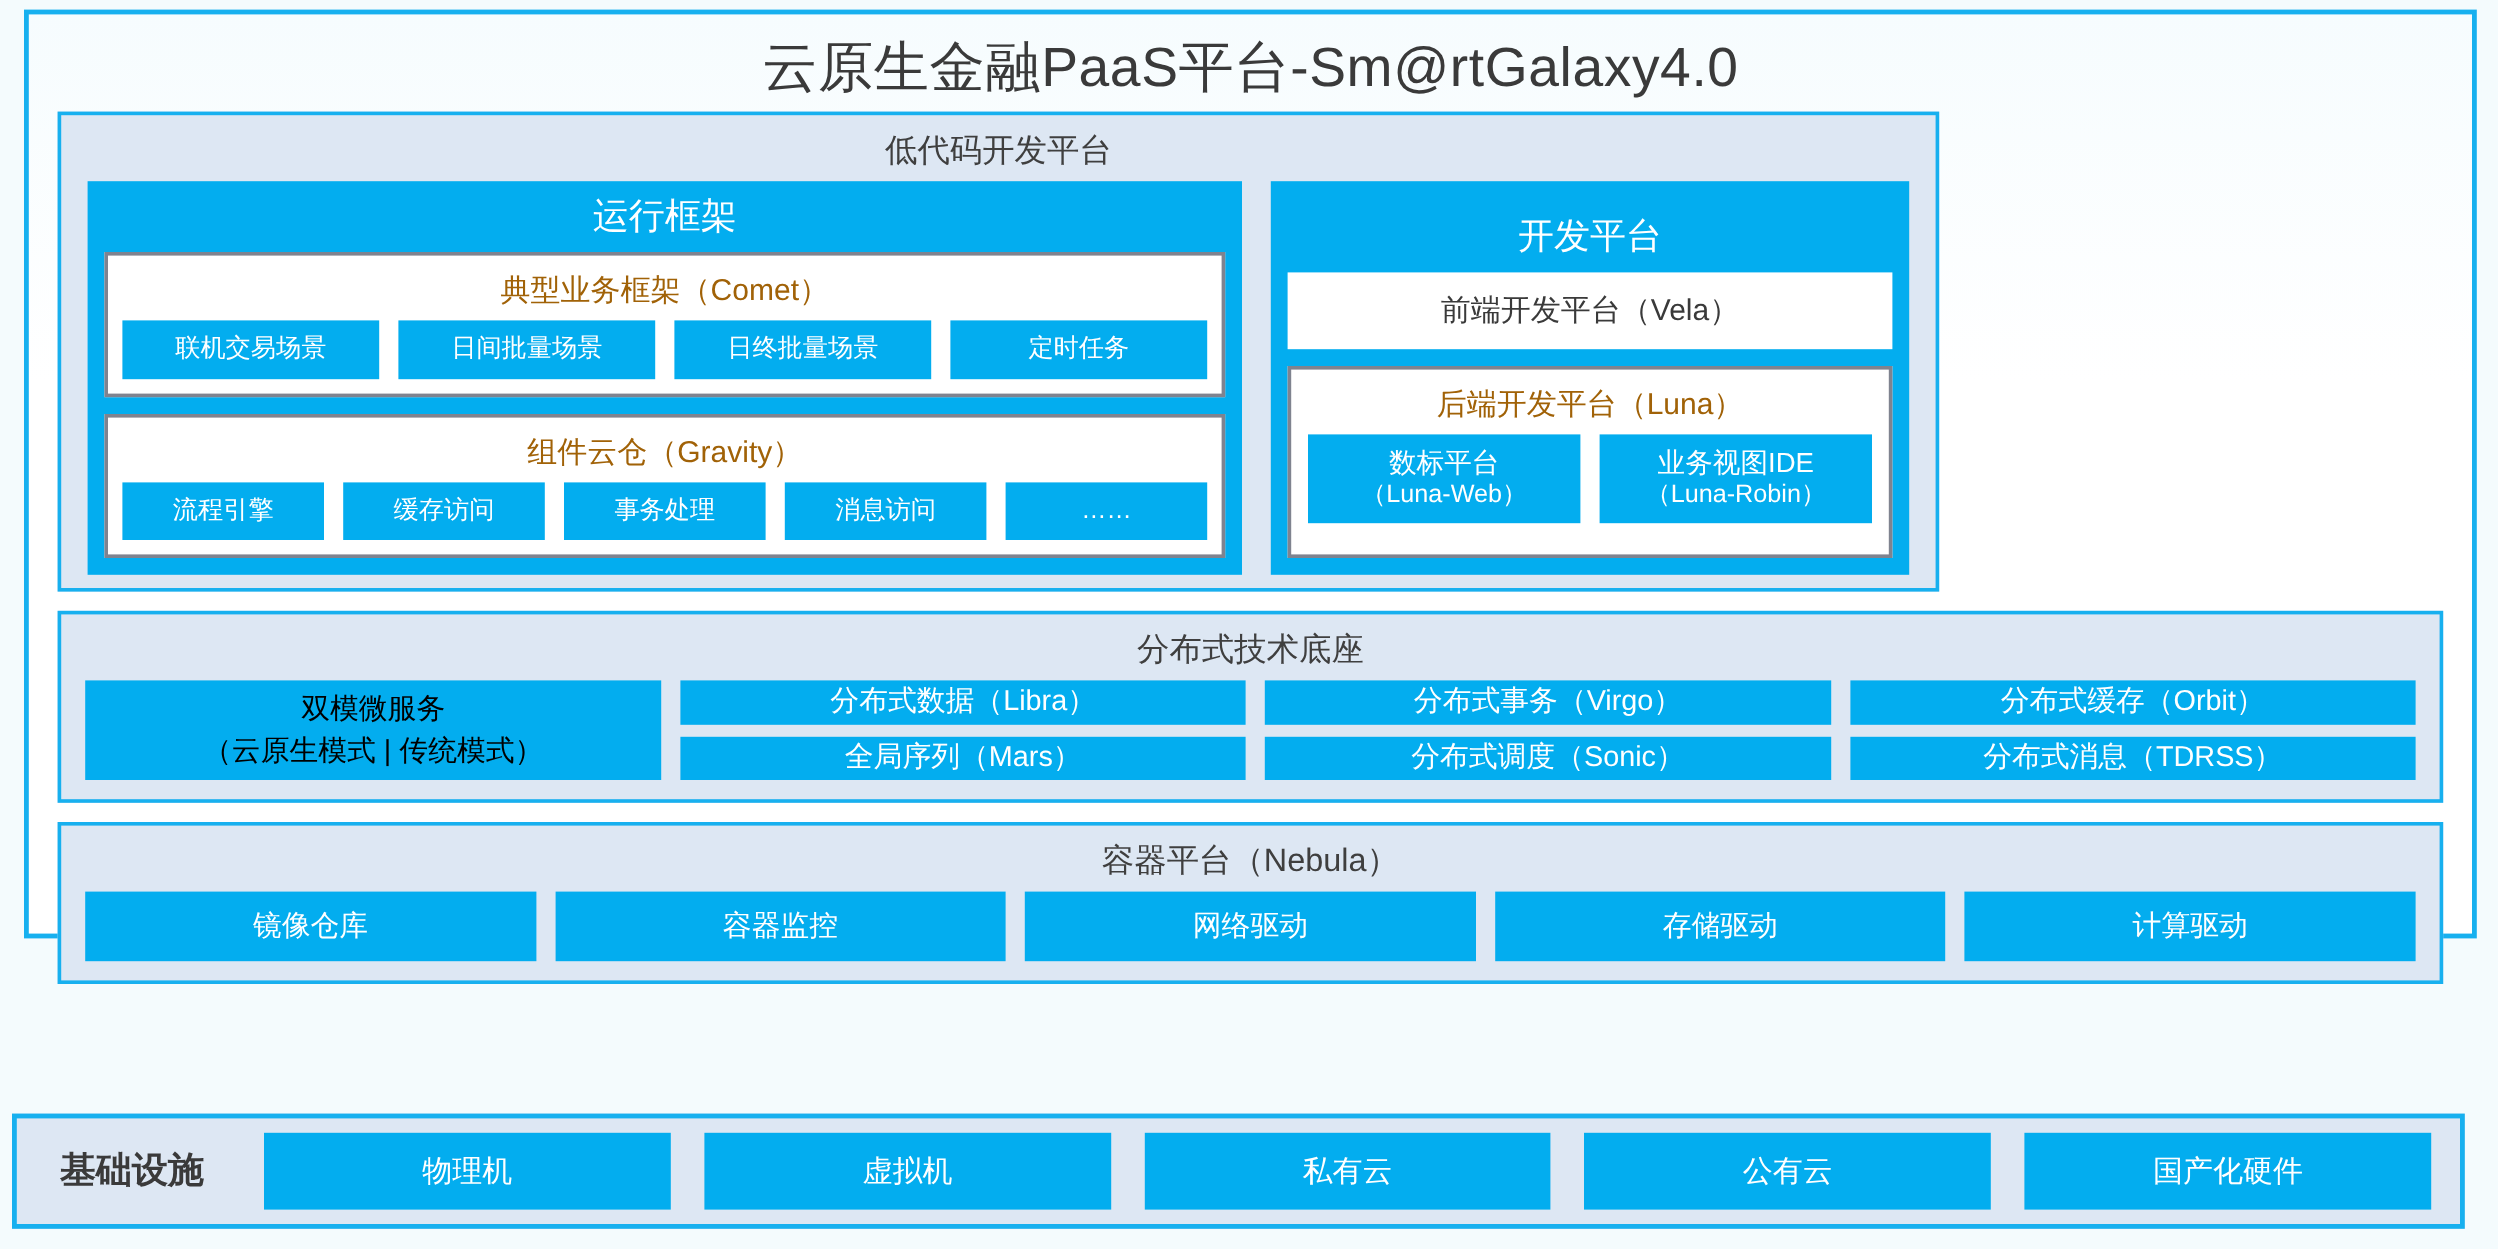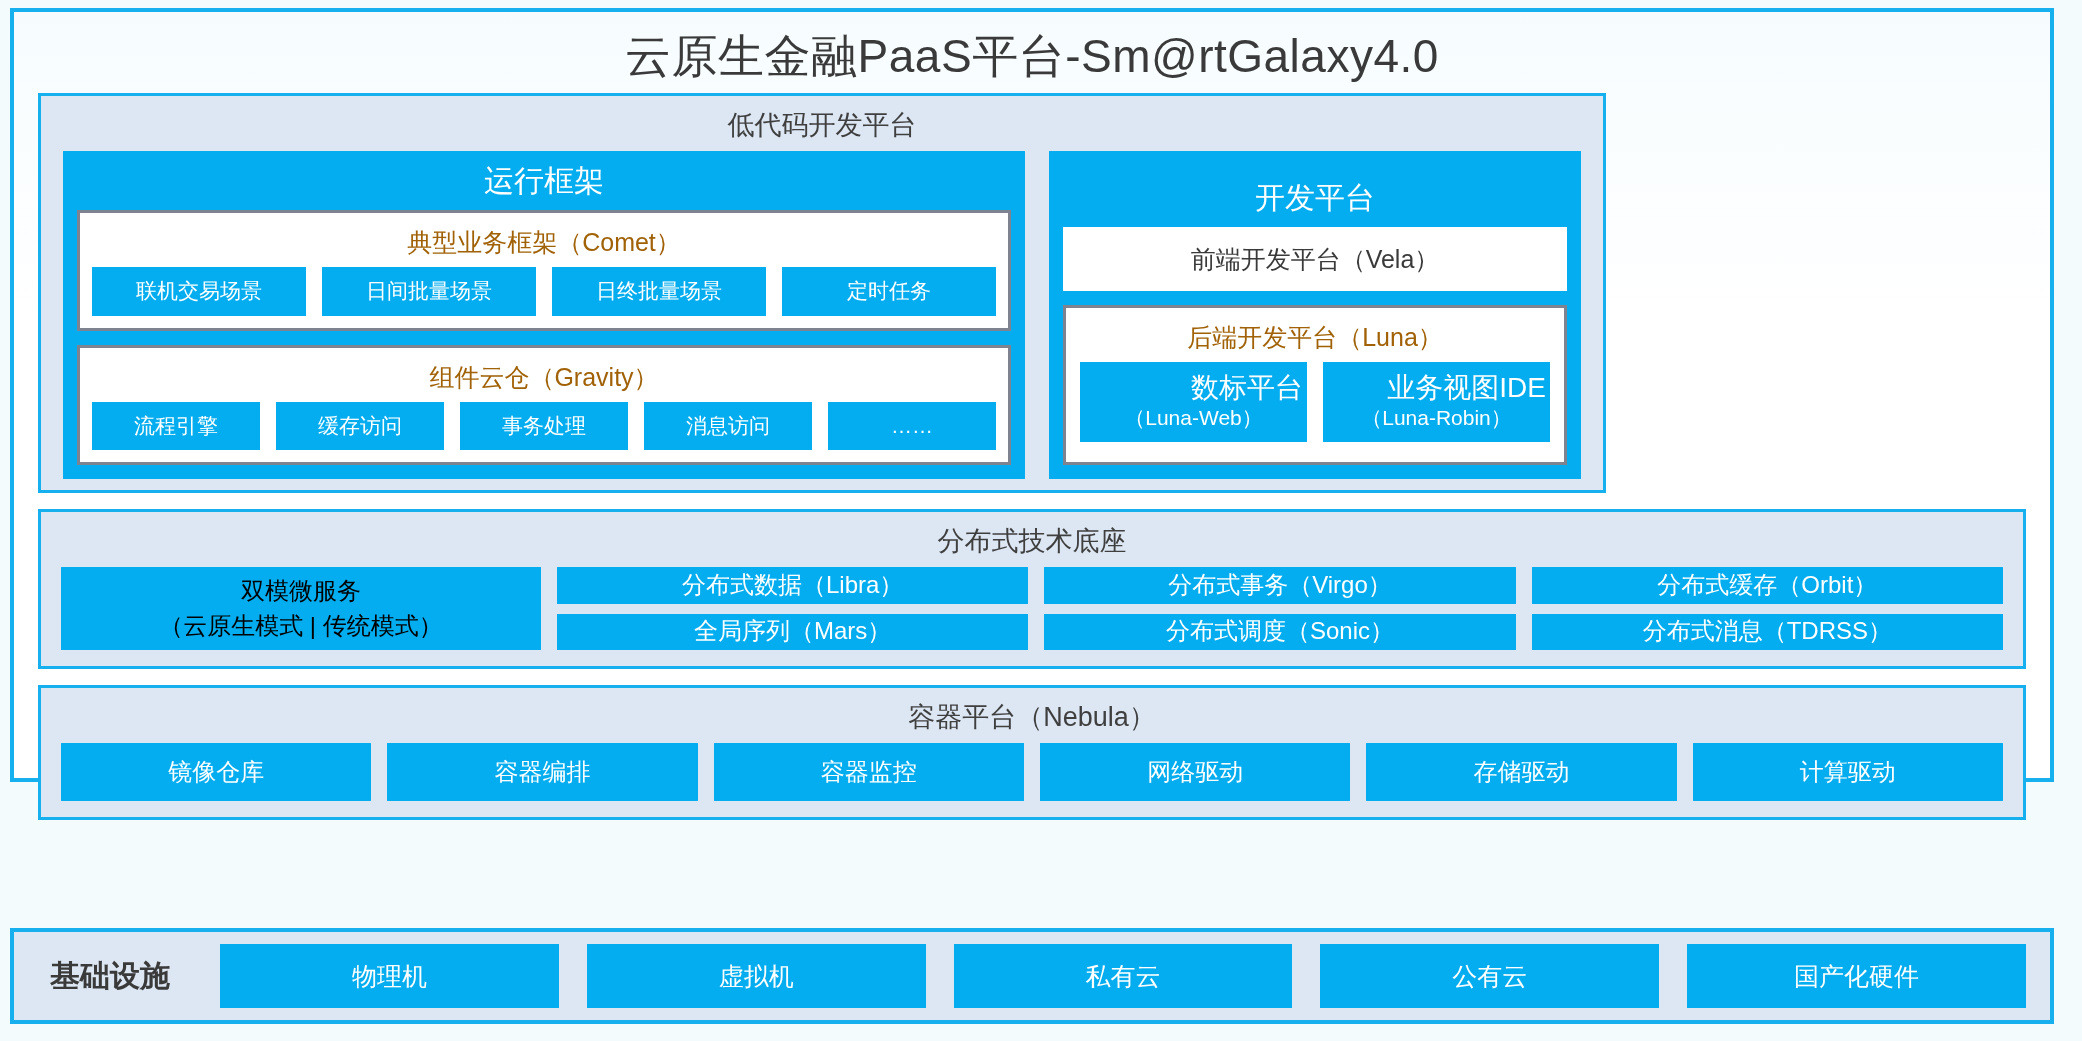--- a/index.html
+++ b/index.html
@@ -11,21 +11,21 @@
     width: 2082px;
     height: 1041px;
     font-family: "Liberation Sans", "DejaVu Sans", sans-serif;
     color: #404040;
     overflow: hidden;
   }
 
   
   .outer {
     position: absolute;
-    left: 10px;
+    left: 20px;
     top: 8px;
     width: 2044px;
     height: 774px;
     border: 4px solid #17b0ef;
     background: linear-gradient(180deg,#f6fcfe 0%, #ffffff 40%);
     box-sizing: border-box;
   }
 
   .page-title {
     text-align: center;
@@ -142,21 +142,21 @@
   }
   .luna-chip-row { display: flex; gap: 16px; }
   .luna-chip {
     flex: 1;
     background: #03ADEF;
     color: #fff;
     text-align: center;
     padding: 9px 4px 11px 4px;
     line-height: 1.22;
   }
-  .luna-chip .l1 { font-size: 28px; display: block; text-align: right; }
+  .luna-chip .l1 { font-size: 23px; display: block; }
   .luna-chip .l2 { font-size: 21px; display: block; }
 
   
   .control {
     flex: 1;
     height: 400px;
     display: flex;
     flex-direction: column;
     padding: 0 28px 22px 28px;
   }
@@ -361,21 +361,20 @@
         <div class="dist-cell">分布式消息（TDRSS）</div>
       </div>
 
     </div>
   </div>
 
   <div class="panel container-layer">
     <div class="panel-title">容器平台（Nebula）</div>
     <div class="container-body">
       <div class="container-cell">镜像仓库</div>
-      <div class="container-cell">容器编排</div>
       <div class="container-cell">容器监控</div>
       <div class="container-cell">网络驱动</div>
       <div class="container-cell">存储驱动</div>
       <div class="container-cell">计算驱动</div>
     </div>
   </div>
 
 </div>
 
 <div class="infra">

